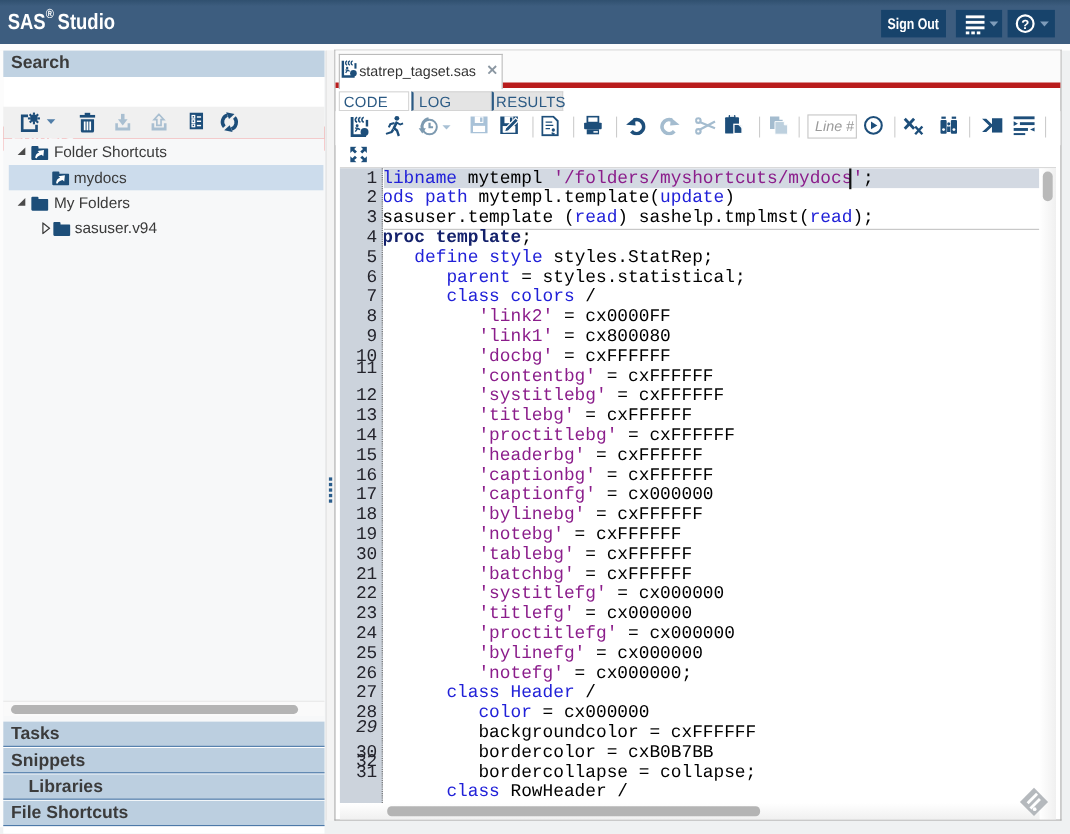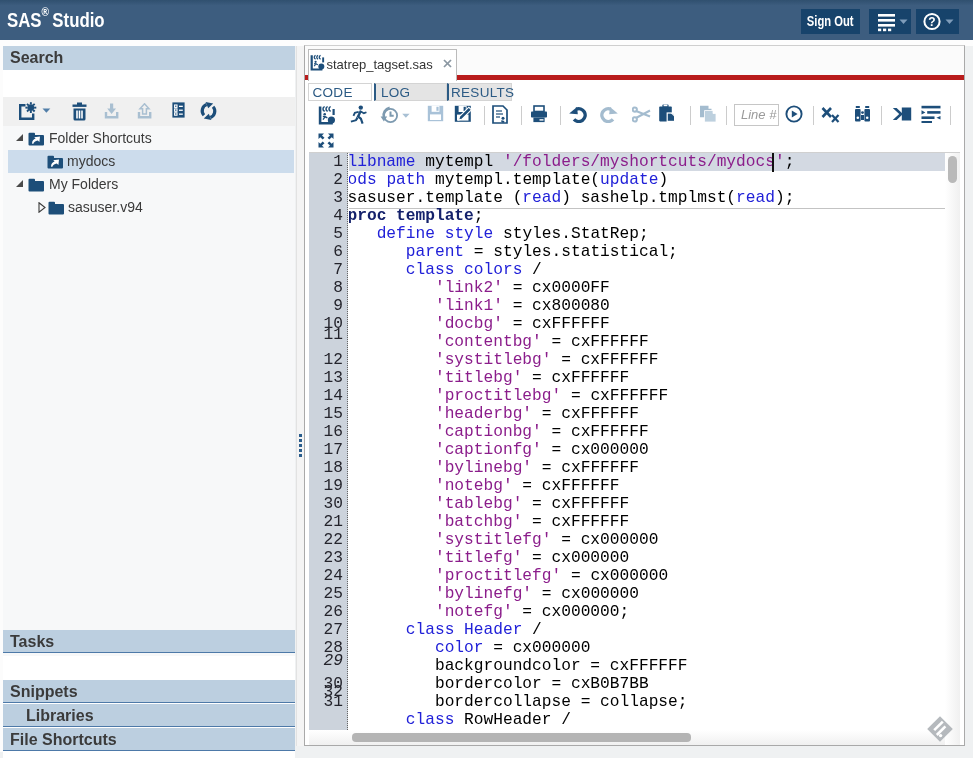--- a/index.html
+++ b/index.html
@@ -205,21 +205,21 @@
           </svg>
         <svg class="icon" style="left:45px;top:5px;" width="16" height="14" viewBox="0 0 16 14">
             <path d="M0.5 3 V1.8 a1 1 0 0 1 1 -1 h4.5 a1 1 0 0 1 1 1 V3 h8 a1 1 0 0 1 1 1 v8.5 a1 1 0 0 1 -1 1 h-13.5 a1 1 0 0 1 -1 -1 z" fill="#1d4e79"></path>
           </svg>
         <span class="lbl" style="left:65px;">sasuser.v94</span>
         </div>
       <div id="ltree-hsb">
           <div class="thumb"></div>
         </div>
     </div>
-    <div class="accordion" style="top:584px;">Tasks</div>
+    <div class="accordion" style="top:610px;">Tasks</div>
     <div class="accordion" style="top:634px;">Snippets</div>
     <div class="accordion" style="top:658px;padding-left:23px;">Libraries</div>
     <div class="accordion" style="top:682px;">File Shortcuts</div>
   </div>
 
   <div id="splitter">
     <div class="dot" style="top:388px;"></div>
     <div class="dot" style="top:393px;"></div>
     <div class="dot" style="top:398px;"></div>
     <div class="dot" style="top:403px;"></div>

